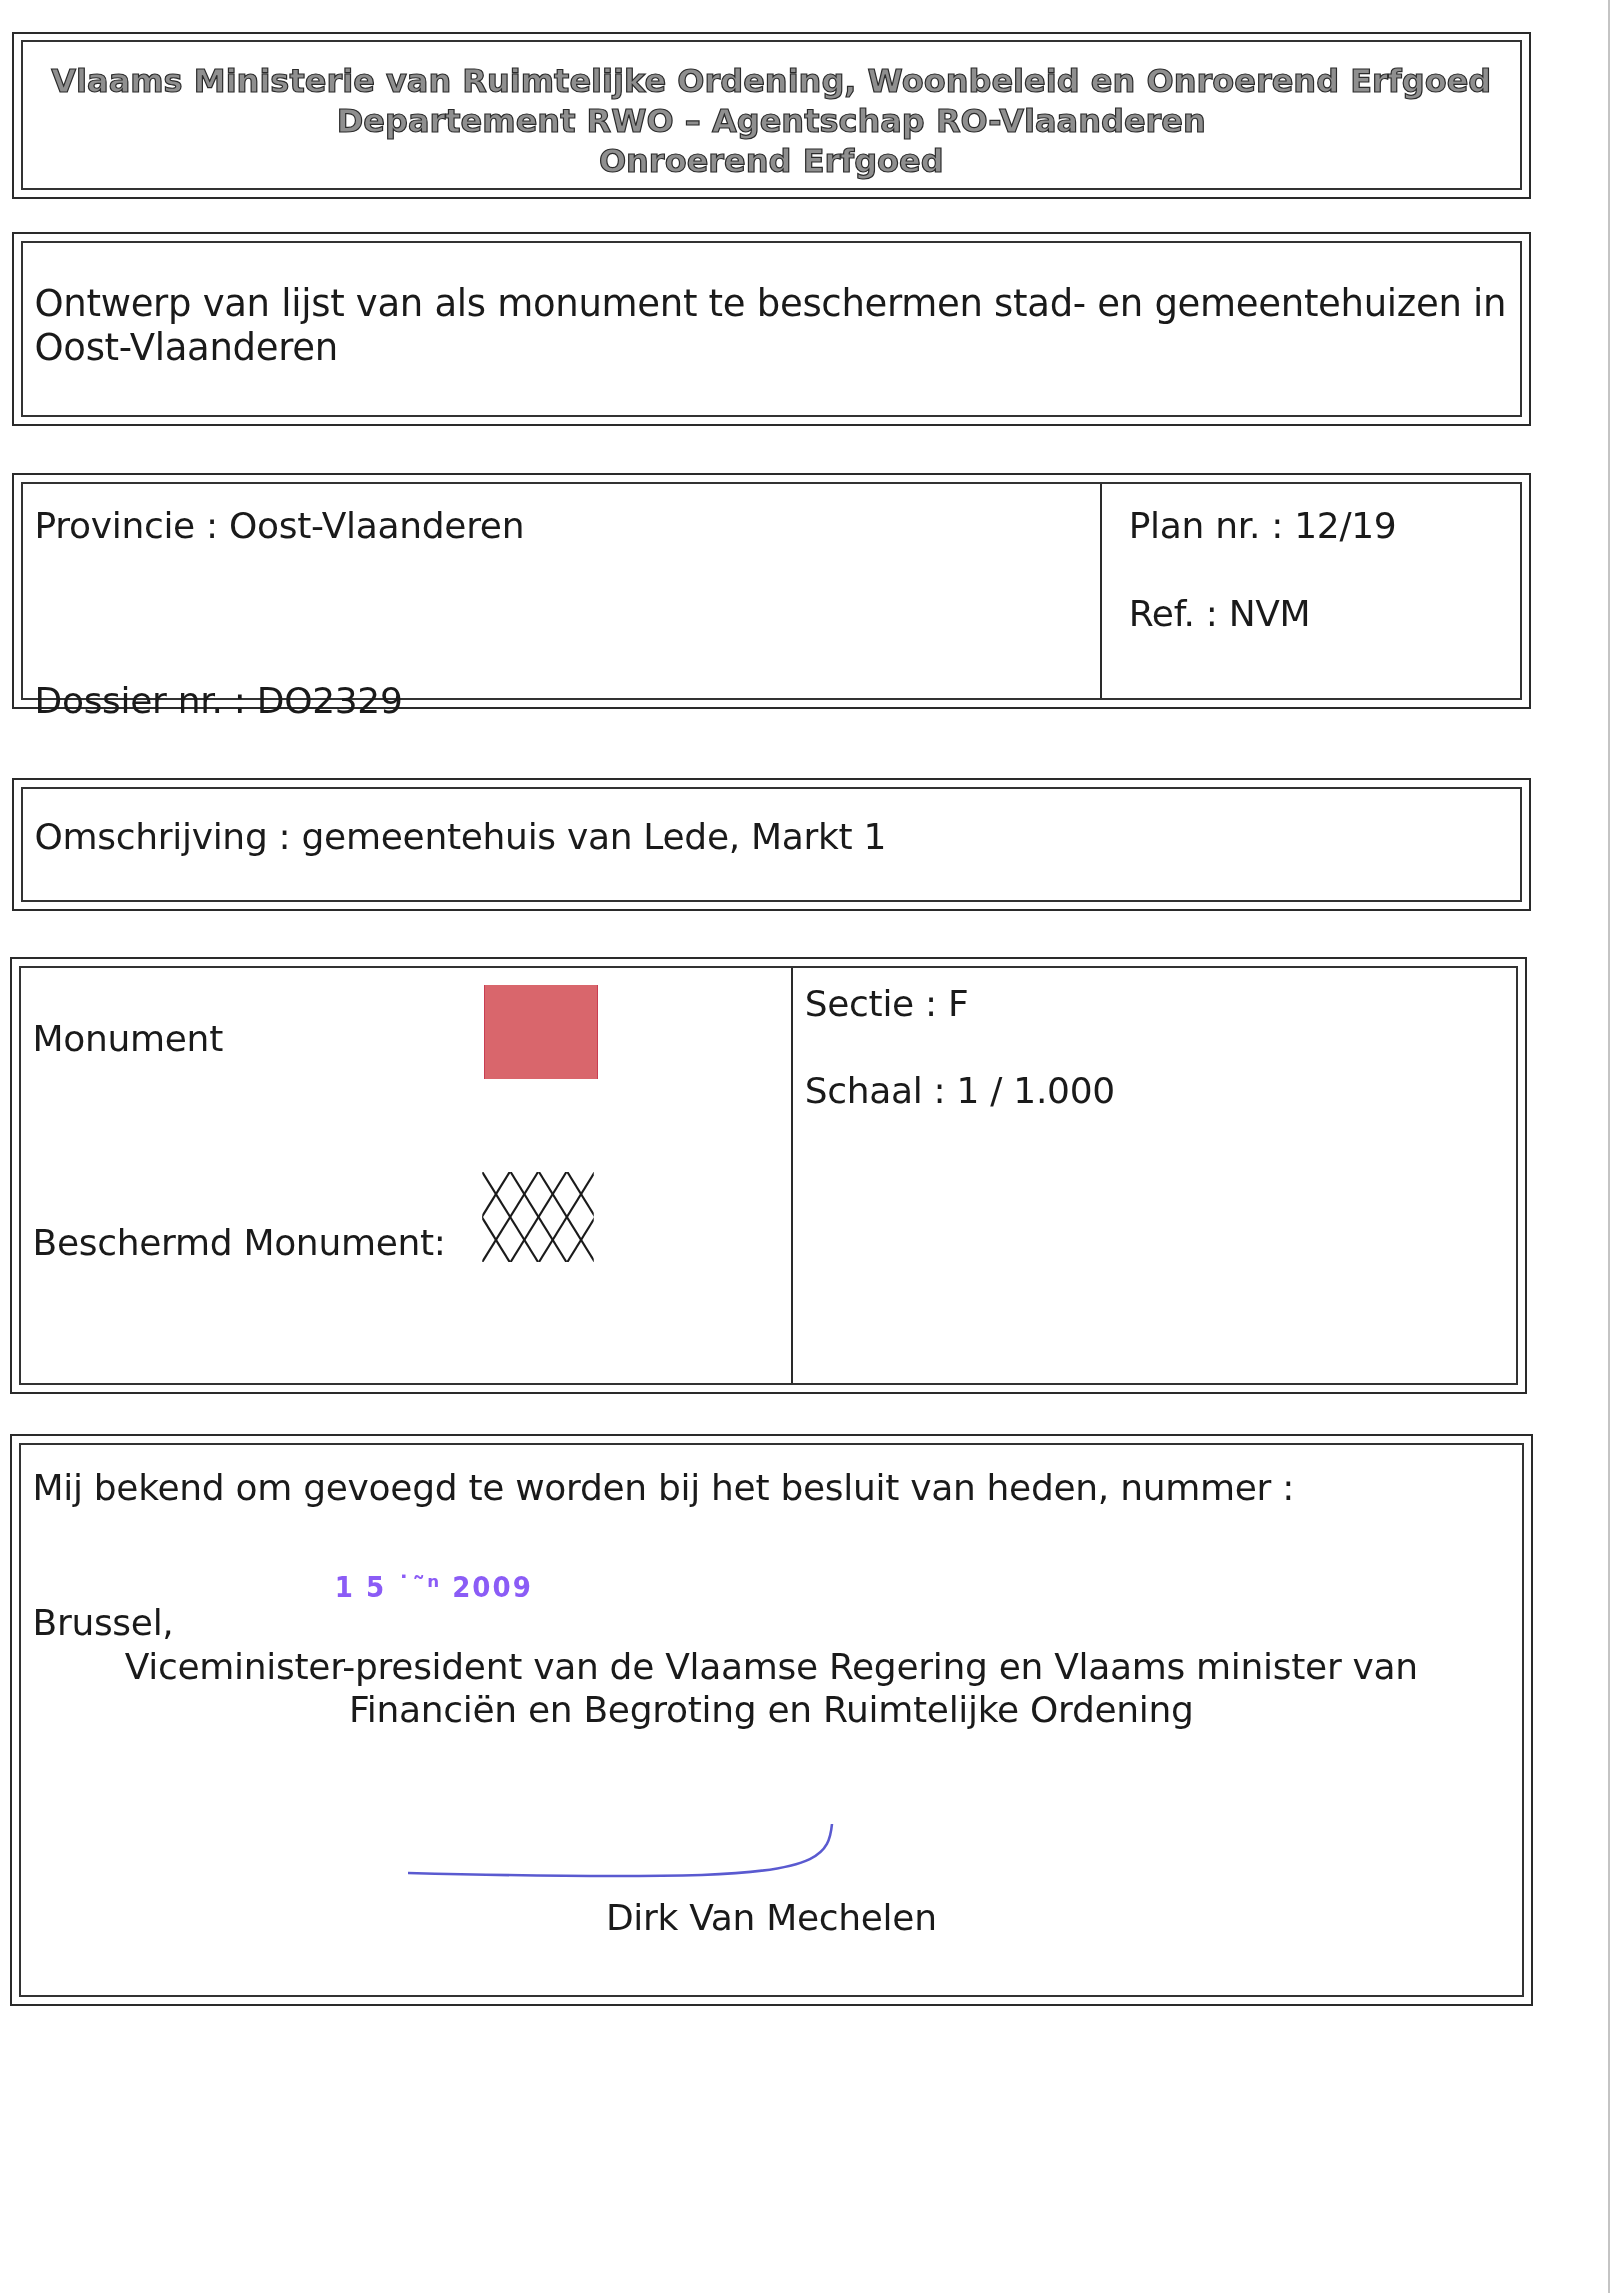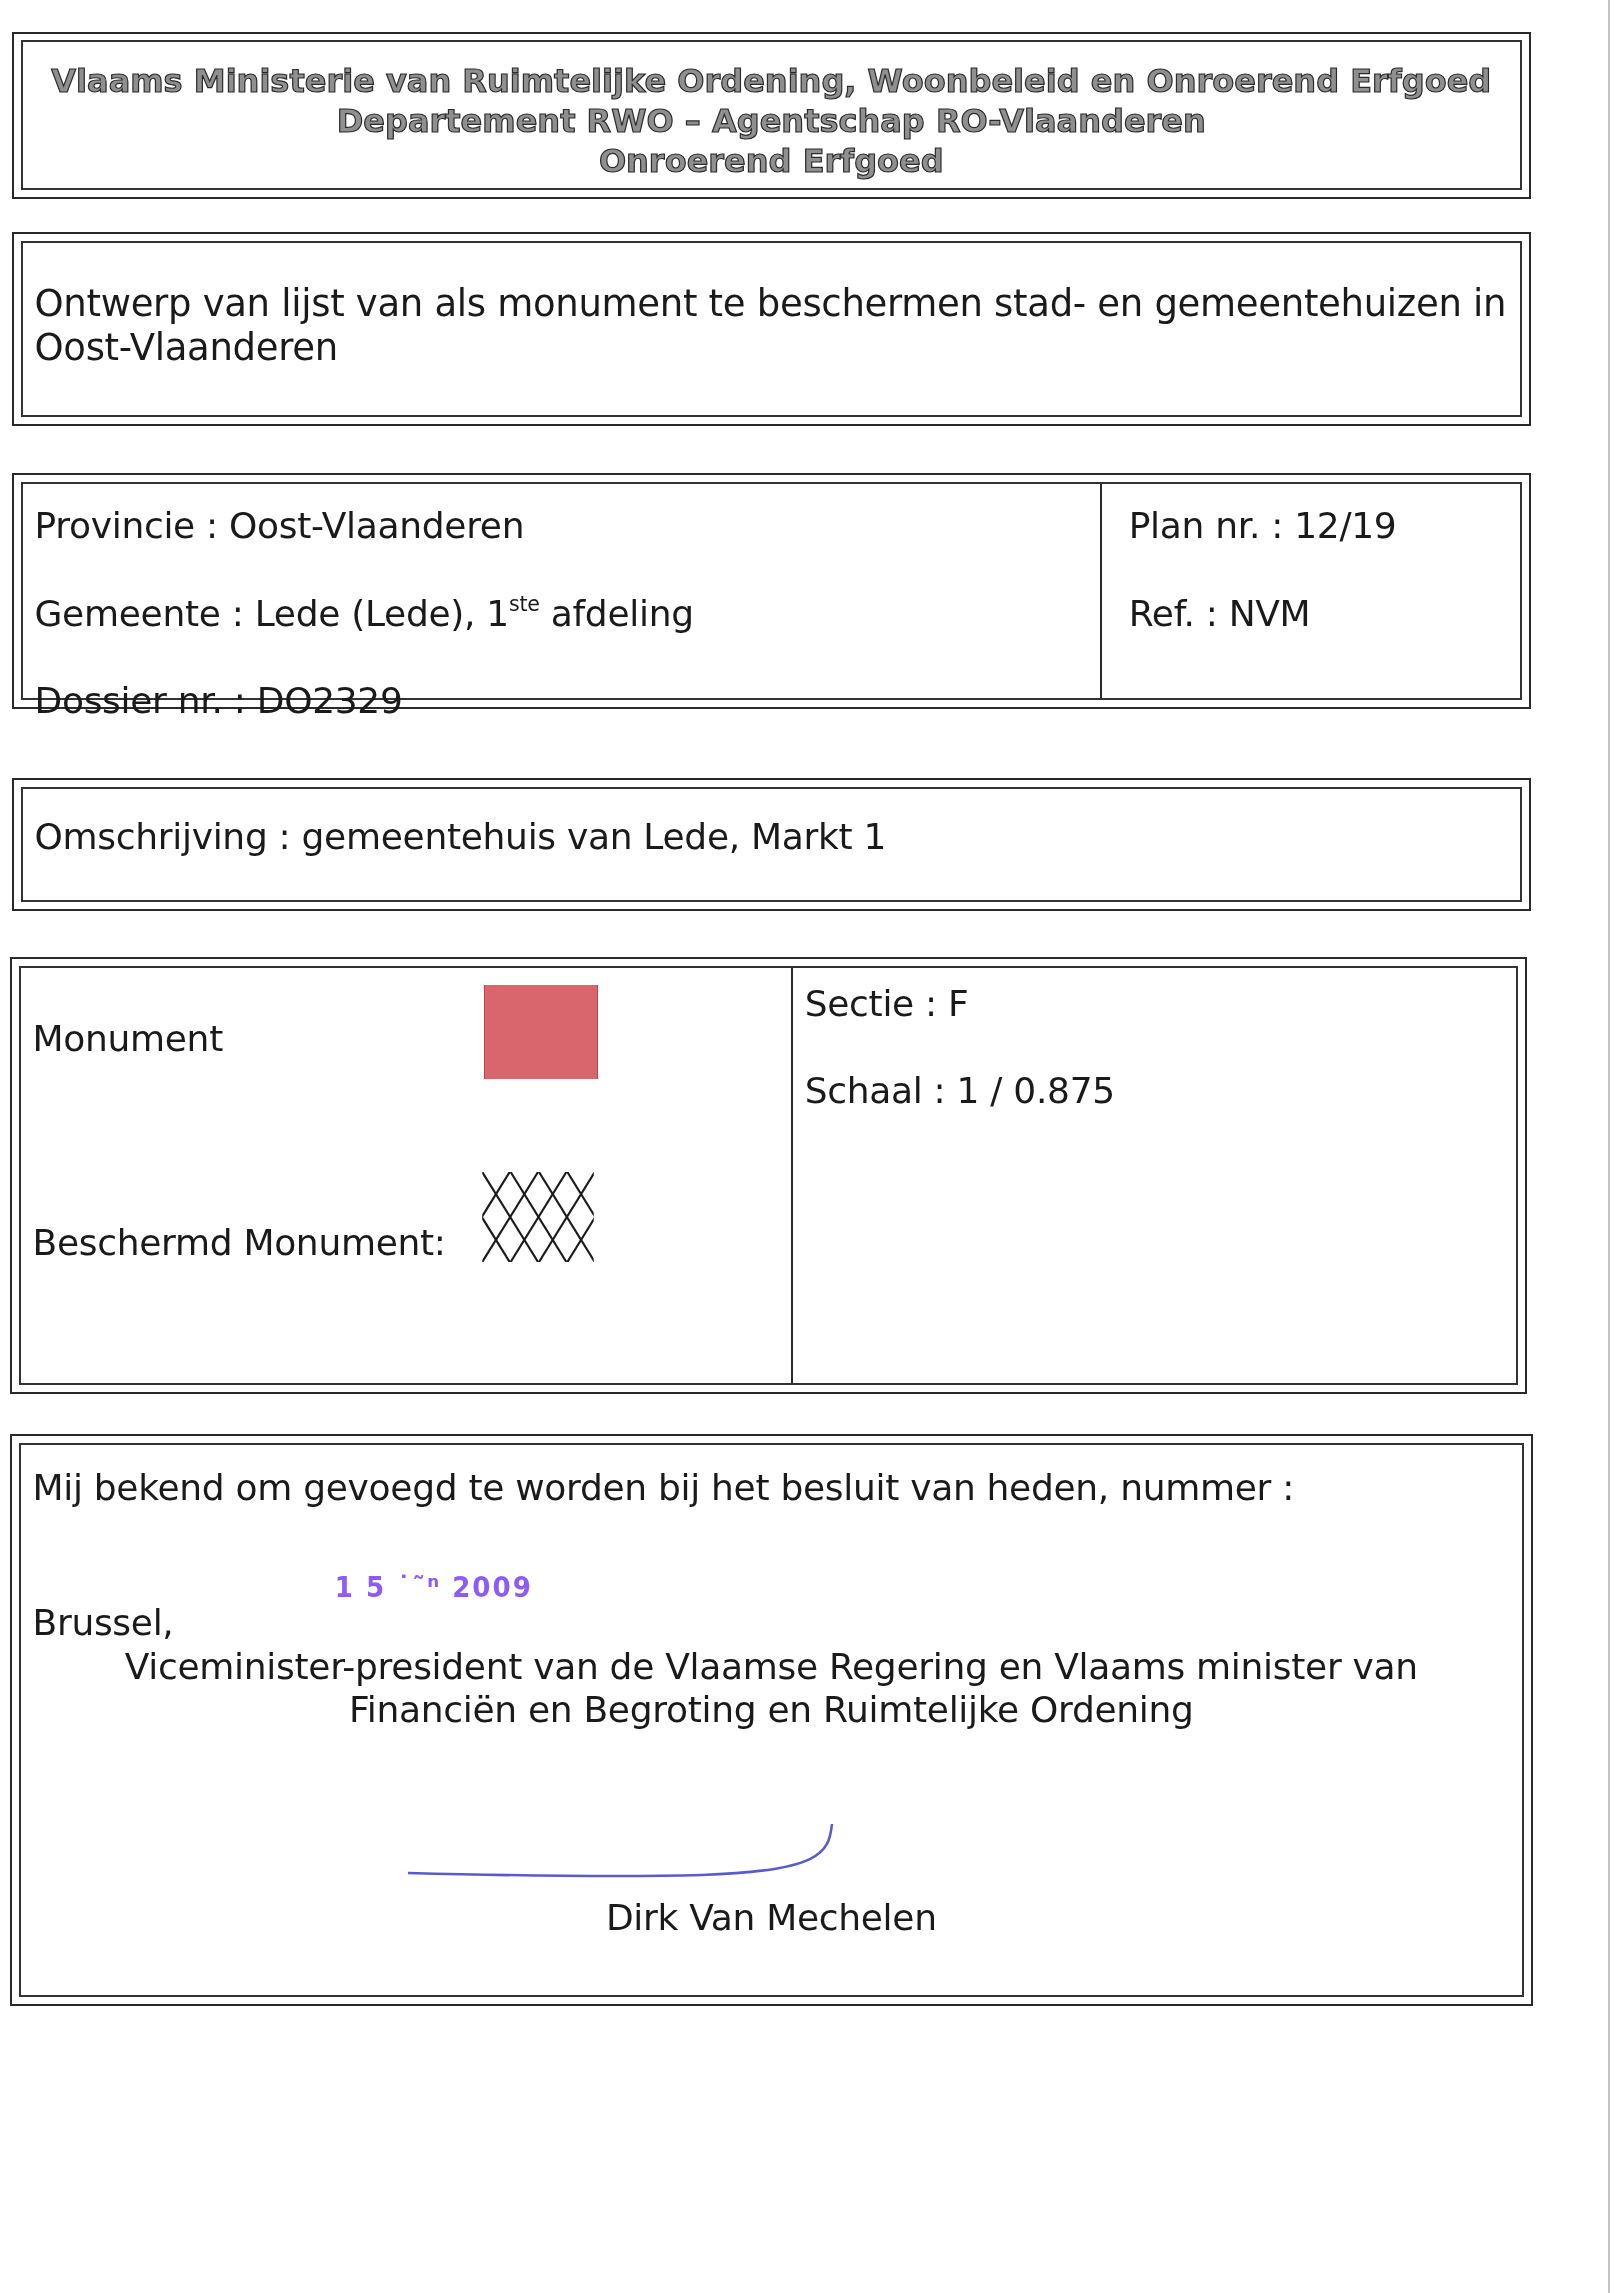--- a/index.html
+++ b/index.html
@@ -94,21 +94,20 @@
 <div class="box" id="box-title">
   <div class="inner">
     <div class="t" id="title-text">Ontwerp van lijst van als monument te beschermen stad- en gemeentehuizen in Oost-Vlaanderen</div>
   </div>
 </div>
 
 <div class="box" id="box-location">
   <div class="inner">
     <div id="loc-divider"></div>
     <div class="t" id="provincie">Provincie : Oost-Vlaanderen</div>
-    <div class="t" id="gemeente"><span>Gemeente : Lede (Lede), 1</span><sup class="ord">ste</sup><span> afdeling</span></div>
     <div class="t" id="dossier">Dossier nr. : DO2329</div>
     <div class="t" id="plan-nr">Plan nr. : 12/19</div>
     <div class="t" id="ref">Ref. : NVM</div>
   </div>
 </div>
 
 <div class="box" id="box-desc">
   <div class="inner">
     <div class="t" id="desc-text">Omschrijving : gemeentehuis van Lede, Markt 1</div>
   </div>
@@ -147,21 +146,21 @@
           <line x1="173.04" y1="0" x2="116" y2="92"></line>
           <line x1="145" y1="0" x2="202.04" y2="92"></line>
           <line x1="202.04" y1="0" x2="145" y2="92"></line>
           <line x1="174" y1="0" x2="231.04" y2="92"></line>
           <line x1="231.04" y1="0" x2="174" y2="92"></line>
           <line x1="203" y1="0" x2="260.04" y2="92"></line>
           <line x1="260.04" y1="0" x2="203" y2="92"></line>
         </g>
     </svg>
     <div class="t" id="sectie">Sectie : F</div>
-    <div class="t" id="schaal">Schaal : 1 / 0.875</div>
+    <div class="t" id="schaal">Schaal : 1 / 1.000</div>
   </div>
 </div>
 
 <div class="box" id="box-sign">
   <div class="inner">
     <div class="t" id="sign-intro">Mij bekend om gevoegd te worden bij het besluit van heden, nummer :</div>
     <div id="date-stamp">1 5 ˙˜ⁿ 2009</div>
     <div class="t" id="city">Brussel,</div>
     <div class="t" id="role-1">Viceminister-president van de Vlaamse Regering en Vlaams minister van</div>
     <div class="t" id="role-2">Financiën en Begroting en Ruimtelijke Ordening</div>

